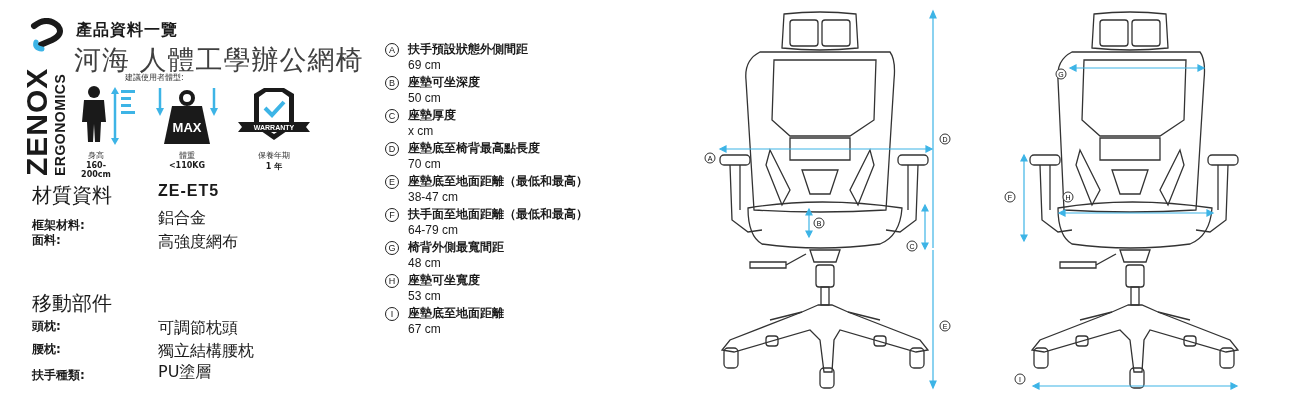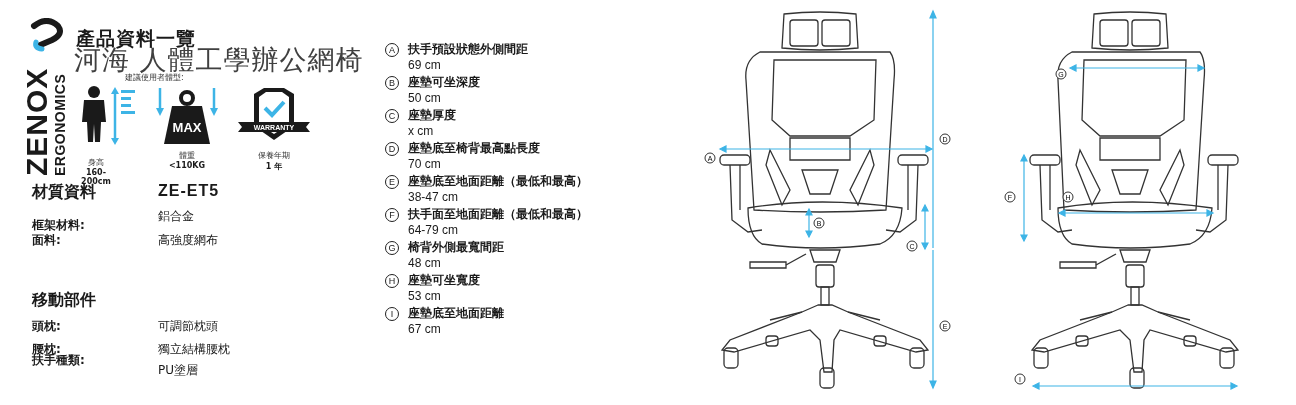--- a/index.html
+++ b/index.html
@@ -8,31 +8,31 @@
 
   .abs { position: absolute; }
 
   
   .logo { left: 22px; top: 18px; width: 50px; height: 158px; }
   .logo-text { position: absolute; left: 0; top: 0; width: 158px; height: 50px;
     transform-origin: 0 0; transform: translate(0, 158px) rotate(-90deg); }
   .logo-main { font-family: "Liberation Sans", sans-serif; font-weight: 700; font-size: 30px; letter-spacing: 1px; line-height: 30px; color: #1a1a1a; }
   .logo-sub { font-family: "Liberation Sans", sans-serif; font-weight: 700; font-size: 14px; letter-spacing: 0.5px; line-height: 16px; color: #1a1a1a; }
 
-  .title1 { left: 76px; top: 20px; font-size: 19px; font-weight: 700; letter-spacing: 1px; margin-top: 6px; }
+  .title1 { left: 76px; top: 20px; font-size: 16px; font-weight: 700; letter-spacing: 1px; }
   .title2 { left: 74px; top: 42px; font-size: 27px; font-weight: 300; color: #404040; letter-spacing: 1px; }
   .hint { left: 82px; top: 72px; font-size: 8px; color: #333; padding-left: 43px; }
 
   .icon-label { font-size: 8px; text-align: center; color: #333; }
   .icon-val { font-size: 8px; font-weight: 700; text-align: center; }
 
-  .sec-title { font-size: 16px; font-weight: 700; }
+  .sec-title { font-size: 20px; font-weight: 400; }
   .model { font-size: 16px; font-weight: 700; font-family: "Liberation Sans", sans-serif; letter-spacing: 1px; }
   .row-label { font-size: 12px; font-weight: 700; }
-  .row-val { font-size: 12px; }
+  .row-val { font-size: 16px; }
 
   .spec { left: 385px; }
   .spec-item { height: 33px; position: relative; }
   .spec-badge { position: absolute; left: 0; top: 3px; width: 14px; height: 14px; border: 1px solid #222; border-radius: 50%;
     font-size: 9px; line-height: 12px; text-align: center; font-family: "Liberation Sans", sans-serif; }
   .spec-name { position: absolute; left: 23px; top: 1px; font-size: 12px; font-weight: 700; white-space: nowrap; font-family: Liberation Mono, monospace; }
   .spec-val { position: absolute; left: 23px; top: 18px; font-size: 12px; font-family: "Liberation Sans", sans-serif; }
 
   .diagram { top: 0; width: 320px; height: 405px; }
 </style>
@@ -59,21 +59,21 @@
     <circle cx="22" cy="8" r="6" fill="#1a1a1a"></circle>
     <path d="M12 16 H32 L34 38 H29 L28 58 H23 L22 40 L21 58 H16 L15 38 H10 Z" fill="#1a1a1a"></path>
     <line x1="43" y1="6" x2="43" y2="58" stroke="#3db4e6" stroke-width="2.5"></line>
     <path d="M39 10 L43 3 L47 10 Z" fill="#3db4e6"></path>
     <path d="M39 54 L43 61 L47 54 Z" fill="#3db4e6"></path>
     <rect x="49" y="6" width="14" height="3" fill="#3db4e6"></rect>
     <rect x="49" y="13" width="10" height="3" fill="#3db4e6"></rect>
     <rect x="49" y="20" width="10" height="3" fill="#3db4e6"></rect>
     <rect x="49" y="27" width="14" height="3" fill="#3db4e6"></rect>
   </svg>
-  <div class="icon-label" style="width:48px;margin-top:7px;">身高</div>
+  <div class="icon-label" style="width:48px;">身高</div>
   <div class="icon-val" style="width:48px;">160-200cm</div>
 </div>
 
 <div class="abs" style="left:156px;top:86px;width:62px;">
   <svg width="62" height="60" viewBox="0 0 62 60">
     <line x1="4" y1="2" x2="4" y2="26" stroke="#3db4e6" stroke-width="2.5"></line>
     <path d="M0 22 L4 30 L8 22 Z" fill="#3db4e6"></path>
     <line x1="58" y1="2" x2="58" y2="26" stroke="#3db4e6" stroke-width="2.5"></line>
     <path d="M54 22 L58 30 L62 22 Z" fill="#3db4e6"></path>
     <circle cx="31" cy="12" r="6" fill="none" stroke="#1a1a1a" stroke-width="4"></circle>
@@ -101,21 +101,21 @@
 <div class="abs row-label" style="left:32px;top:208px;margin-top:9px;">框架材料:</div>
 <div class="abs row-val" style="left:158px;top:208px;">鋁合金</div>
 <div class="abs row-label" style="left:32px;top:232px;">面料:</div>
 <div class="abs row-val" style="left:158px;top:232px;">高強度網布</div>
 
 <div class="abs sec-title" style="left:32px;top:290px;">移動部件</div>
 <div class="abs row-label" style="left:32px;top:318px;">頭枕:</div>
 <div class="abs row-val" style="left:158px;top:318px;">可調節枕頭</div>
 <div class="abs row-label" style="left:32px;top:341px;">腰枕:</div>
 <div class="abs row-val" style="left:158px;top:341px;">獨立結構腰枕</div>
-<div class="abs row-label" style="left:32px;top:352px;">扶手種類:</div>
+<div class="abs row-label" style="left:32px;top:367px;">扶手種類:</div>
 <div class="abs row-val" style="left:158px;top:362px;">PU塗層</div>
 
 <div class="abs spec" style="top:40px;width:260px;">
   <div class="spec-item">
     <div class="spec-badge">A</div>
     <div class="spec-name">扶手預設狀態外側間距</div>
     <div class="spec-val">69 cm</div>
   </div>
   <div class="spec-item">
     <div class="spec-badge">B</div>

